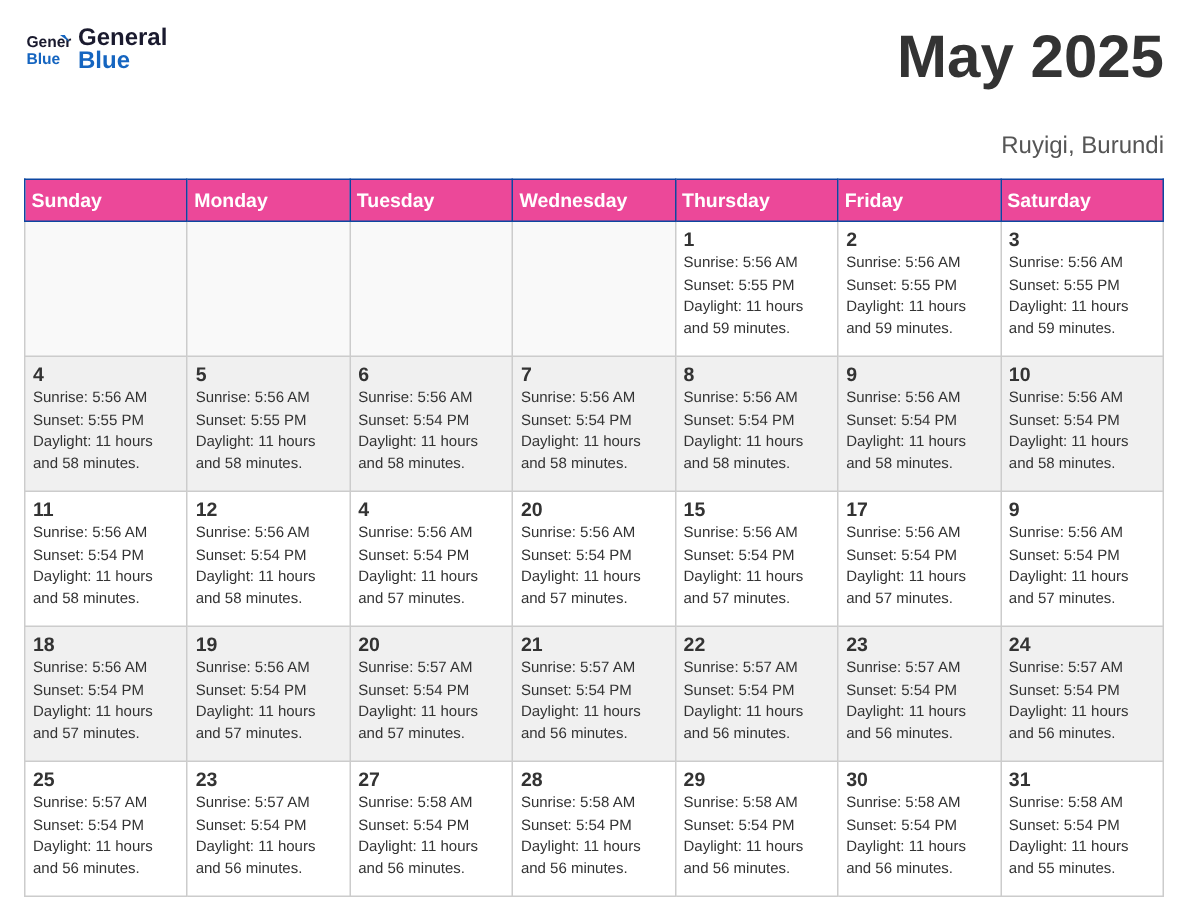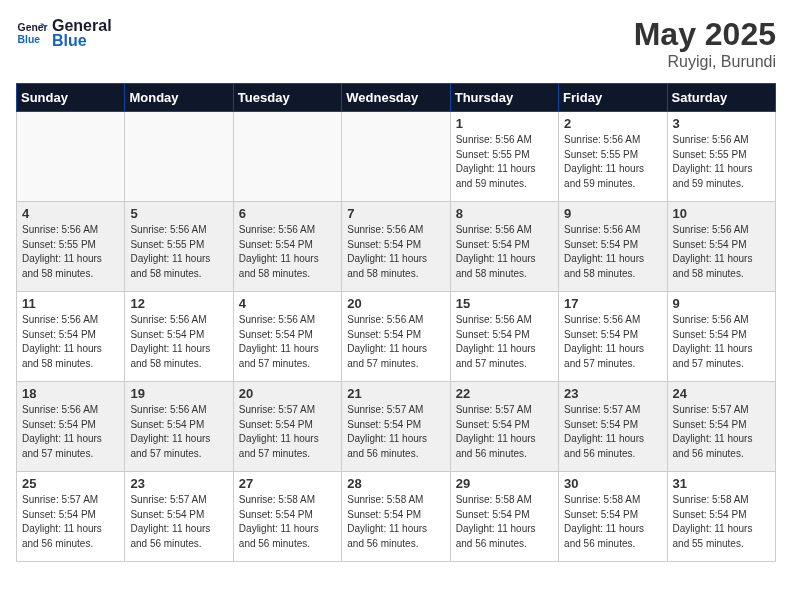--- a/index.html
+++ b/index.html
@@ -22,35 +22,36 @@
       gap: 4px;
     }
     .logo-icon {
       width: 32px;
       height: 32px;
     }
     .title-block {
       text-align: right;
     }
     .calendar-title {
-      font-size: 32px;
+      font-size: 40px;
       font-weight: bold;
       color: #333;
     }
     .calendar-subtitle {
       font-size: 16px;
       color: #555;
+      margin-top: 28px;
     }
     table {
       width: 100%;
       border-collapse: collapse;
       table-layout: fixed;
     }
     th {
-      background-color: #0f172a;
+      background-color: #ec4899;
       color: #fff;
       font-size: 13px;
       font-weight: bold;
       padding: 6px 4px;
       text-align: left;
       border: 1px solid #0d47a1;
     }
     td {
       border: 1px solid #ccc;
       vertical-align: top;

